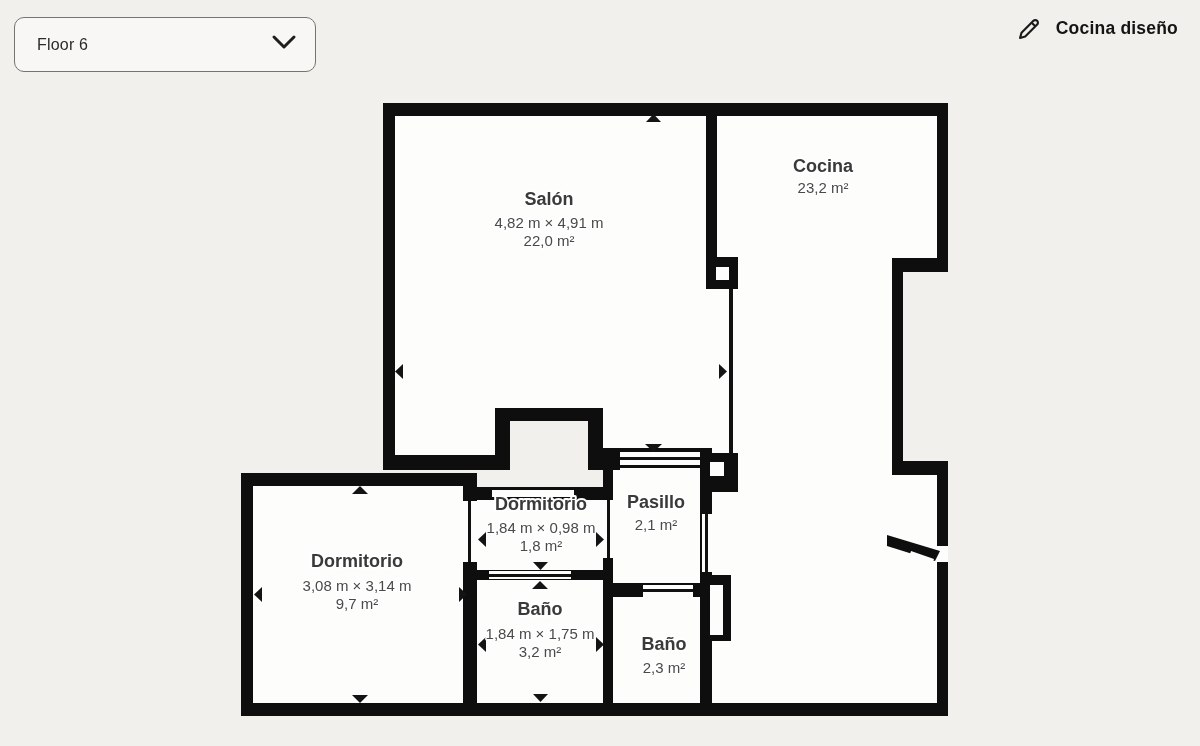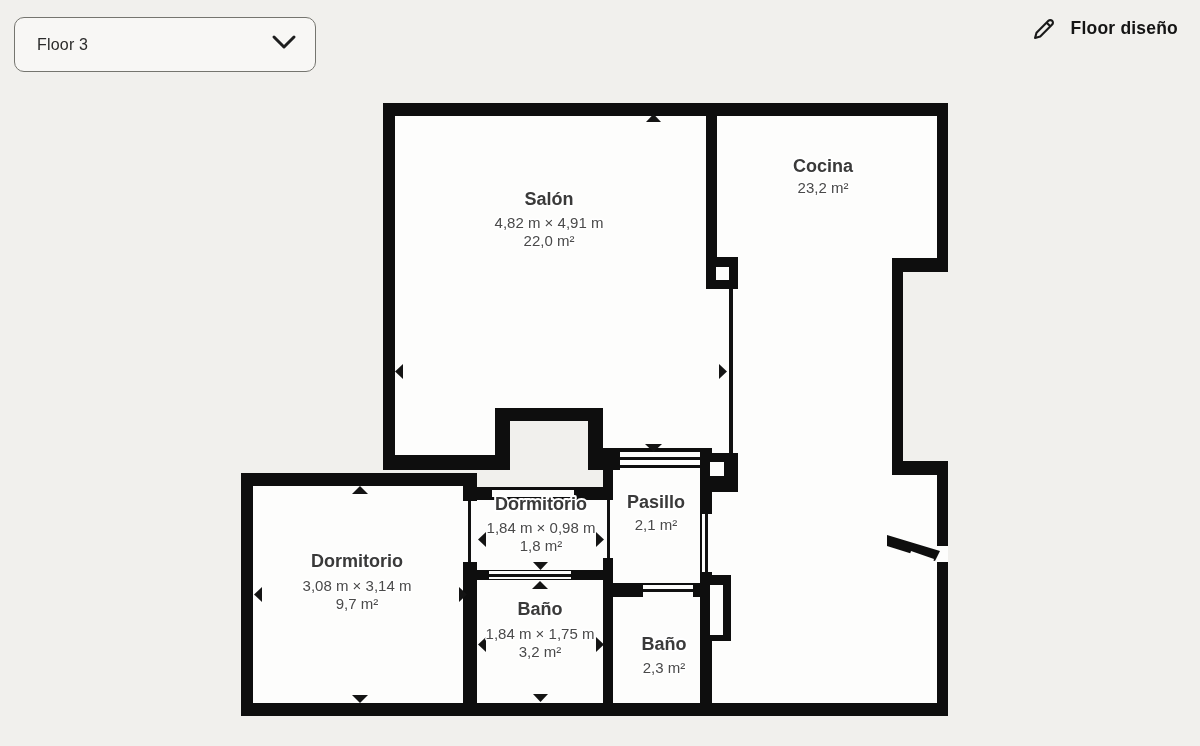--- a/index.html
+++ b/index.html
@@ -33,32 +33,32 @@
   }
   .room-dims{
     font-size:15px;fill:#4A4A4A;
     paint-order:stroke;stroke:#FFFFFF;stroke-width:3px;stroke-linejoin:round;
   }
 </style>
 </head>
 <body>
 
 <div class="floor-select">
-  <span class="label">Floor 3</span>
+  <span class="label">Floor 6</span>
   <svg class="chev" width="26" height="20" viewBox="0 0 26 20">
     <path d="M3 4 L13 14 L23 4" fill="none" stroke="#1E1E1E" stroke-width="3" stroke-linecap="round" stroke-linejoin="round"></path>
   </svg>
 </div>
 
 <button class="edit-btn">
   <svg width="27" height="27" viewBox="0 0 24 24">
     <path d="M3.6 20.4l1.3-4.6L15.5 5.2a2.3 2.3 0 0 1 3.3 3.3L8.2 19.1 3.6 20.4z" fill="none" stroke="#1A1A1A" stroke-width="1.9" stroke-linejoin="round"></path>
     <path d="M13.9 6.8l3.3 3.3" fill="none" stroke="#1A1A1A" stroke-width="1.9"></path>
   </svg>
-  <span class="label">Floor diseño</span>
+  <span class="label">Cocina diseño</span>
 </button>
 
 <svg width="1200" height="746" viewBox="0 0 1200 746" style="position:absolute;left:0;top:0;">
 
   <g>
     <rect x="390" y="108" width="322" height="356" fill="#FDFDFC"></rect>
     <rect x="711" y="108" width="230" height="601" fill="#FDFDFC"></rect>
     <rect x="247" y="478" width="222" height="230" fill="#FDFDFC"></rect>
     <rect x="467" y="494" width="142" height="82" fill="#FDFDFC"></rect>
     <rect x="467" y="574" width="142" height="132" fill="#FDFDFC"></rect>

